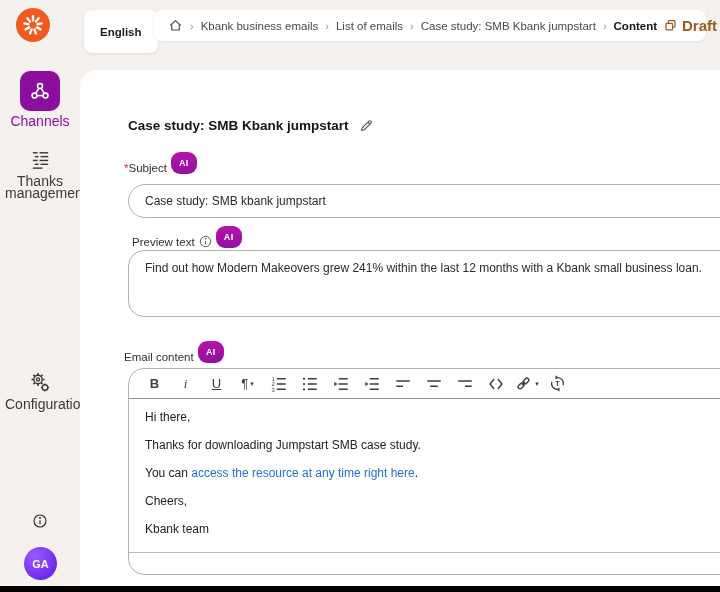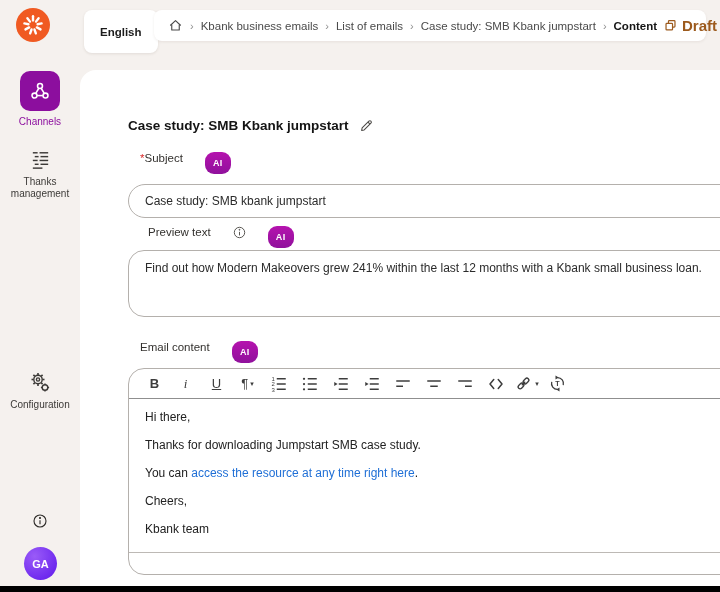--- a/index.html
+++ b/index.html
@@ -35,21 +35,21 @@
   .crumb-sep { color:#8f8f8f; font-size:11px; }
   .home-icon { display:flex; align-items:center; cursor:pointer; }
   .draft-badge {
     margin-left:auto; display:flex; align-items:center; gap:5px;
     color:#9c5a1d; font-weight:700; font-size:15px;
   }
   
   .sidebar { position:absolute; left:0; top:55px; width:80px; bottom:6px; }
   .nav-item { position:absolute; left:0; width:80px; text-align:center; cursor:pointer; }
   .nav-label {
-    display:block; font-size:10px; line-height:11.5px; color:#3c3a37; margin-top:5px;
+    display:block; font-size:14px; line-height:11.5px; color:#3c3a37; margin-top:5px;
     width:70px; margin-left:auto; margin-right:auto;
   }
   .nav-item.active .nav-label { color:#8c0e9e; }
   .nav-tile {
     width:40px; height:40px; border-radius:10px; background:#8c0e9e;
     display:flex; align-items:center; justify-content:center; margin:0 auto;
   }
   .nav-glyph { display:flex; justify-content:center; }
   .pos-channels { top:16px; }
   .pos-content  { top:93px; }
@@ -64,21 +64,21 @@
     display:flex; align-items:center; justify-content:center; cursor:pointer;
   }
   
   .card {
     position:absolute; left:80px; top:70px; right:0; bottom:6px;
     background:#fff; border-top-left-radius:16px; overflow:hidden;
   }
   .page-title-row { position:absolute; left:48px; top:48px; display:flex; align-items:center; gap:10px; }
   .page-title { font-size:13.5px; font-weight:700; color:#141414; }
   .edit-icon { cursor:pointer; display:flex; }
-  .field-label-row { position:absolute; left:60px; display:flex; align-items:flex-start; gap:22px; }
+  .field-label-row { position:absolute; left:44px; display:flex; align-items:flex-end; gap:4px; }
   .row-subject { top:82px; }
   .row-preview { top:156px;padding-left:8px; }
   .row-email   { top:271px; }
   .field-label { font-size:11.5px; color:#33312e; }
   .req { color:#d92b2b; }
   .ai-badge {
     min-width:26px; height:22px; padding:0 6px; border:none; border-radius:9px;
     background:linear-gradient(180deg,#b513ae,#90119c);
     color:#fff; font-size:9px; font-weight:700; font-family:"Liberation Sans", sans-serif;
     display:flex; align-items:center; justify-content:center; cursor:pointer; letter-spacing:.3px;

